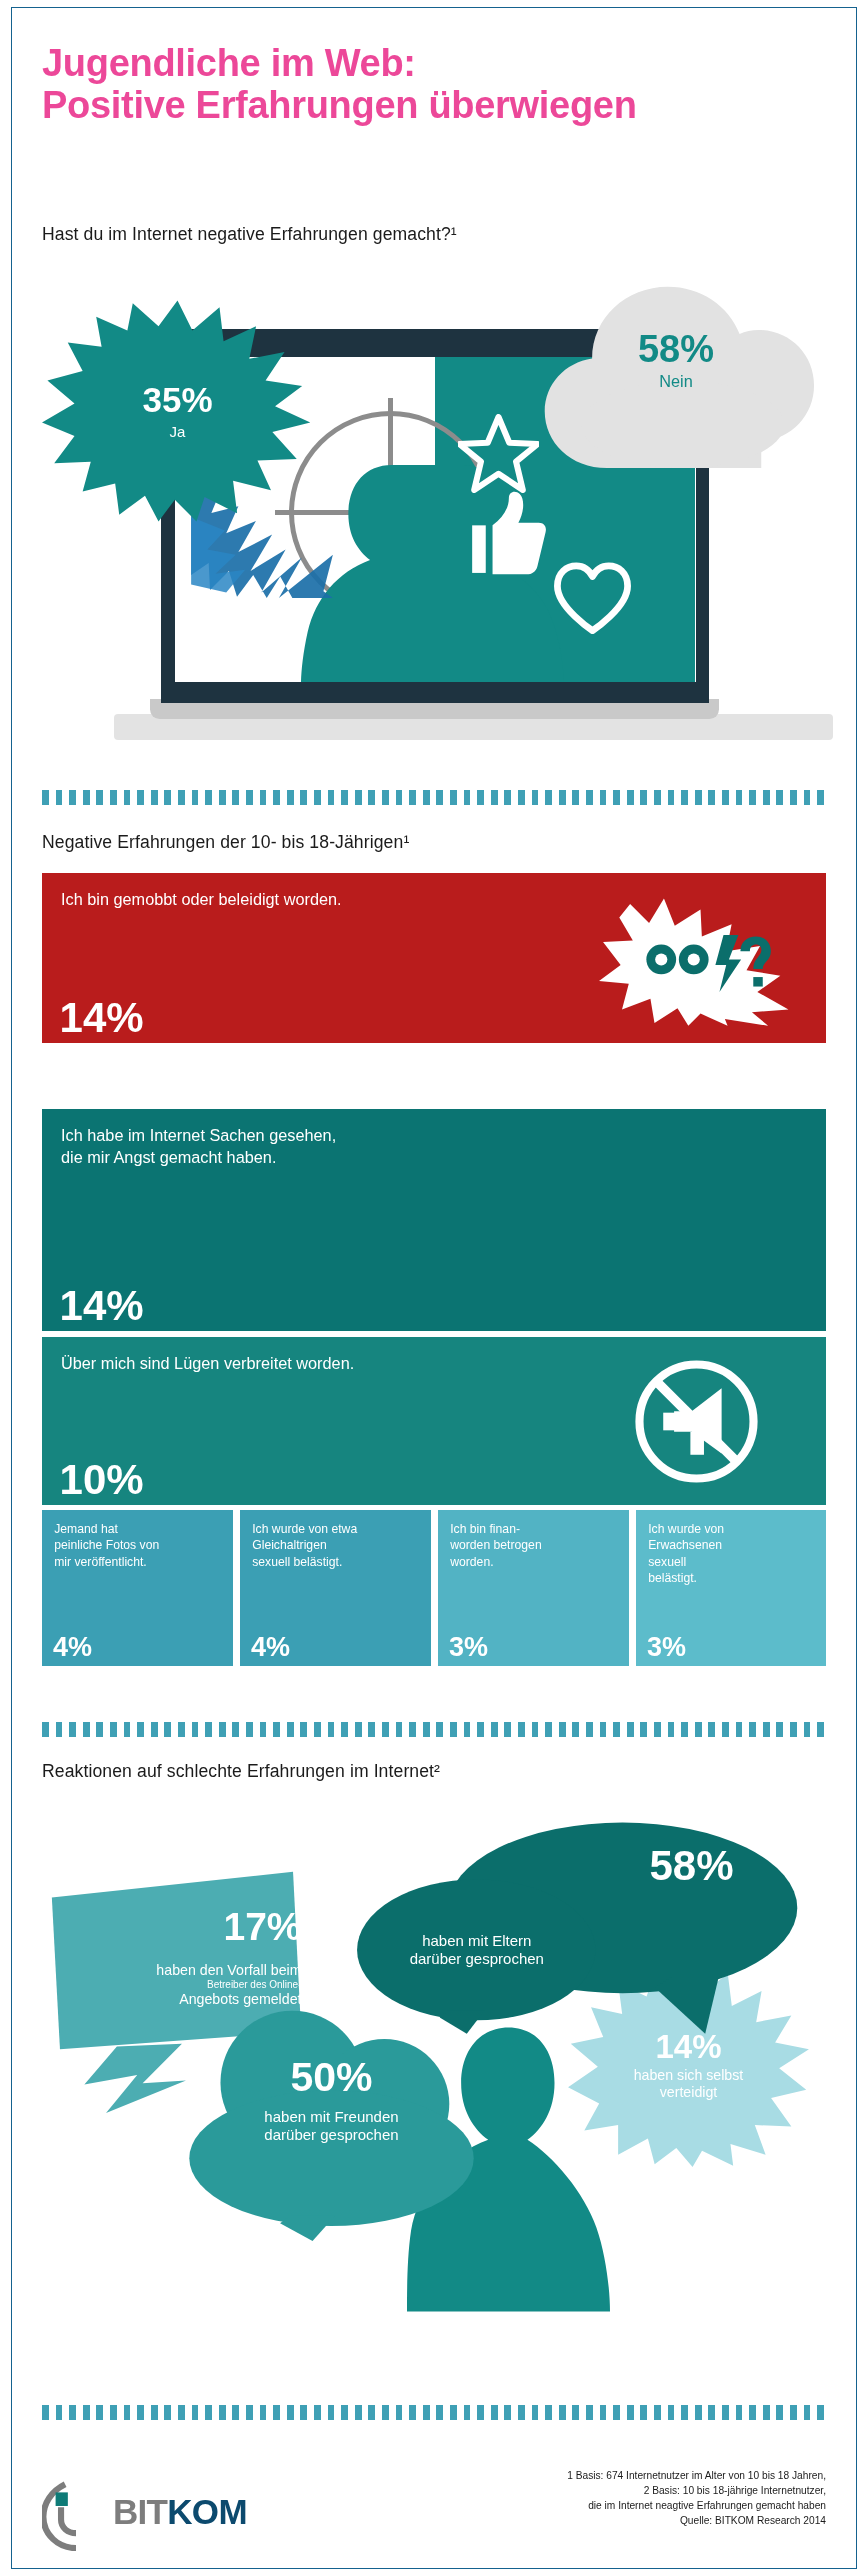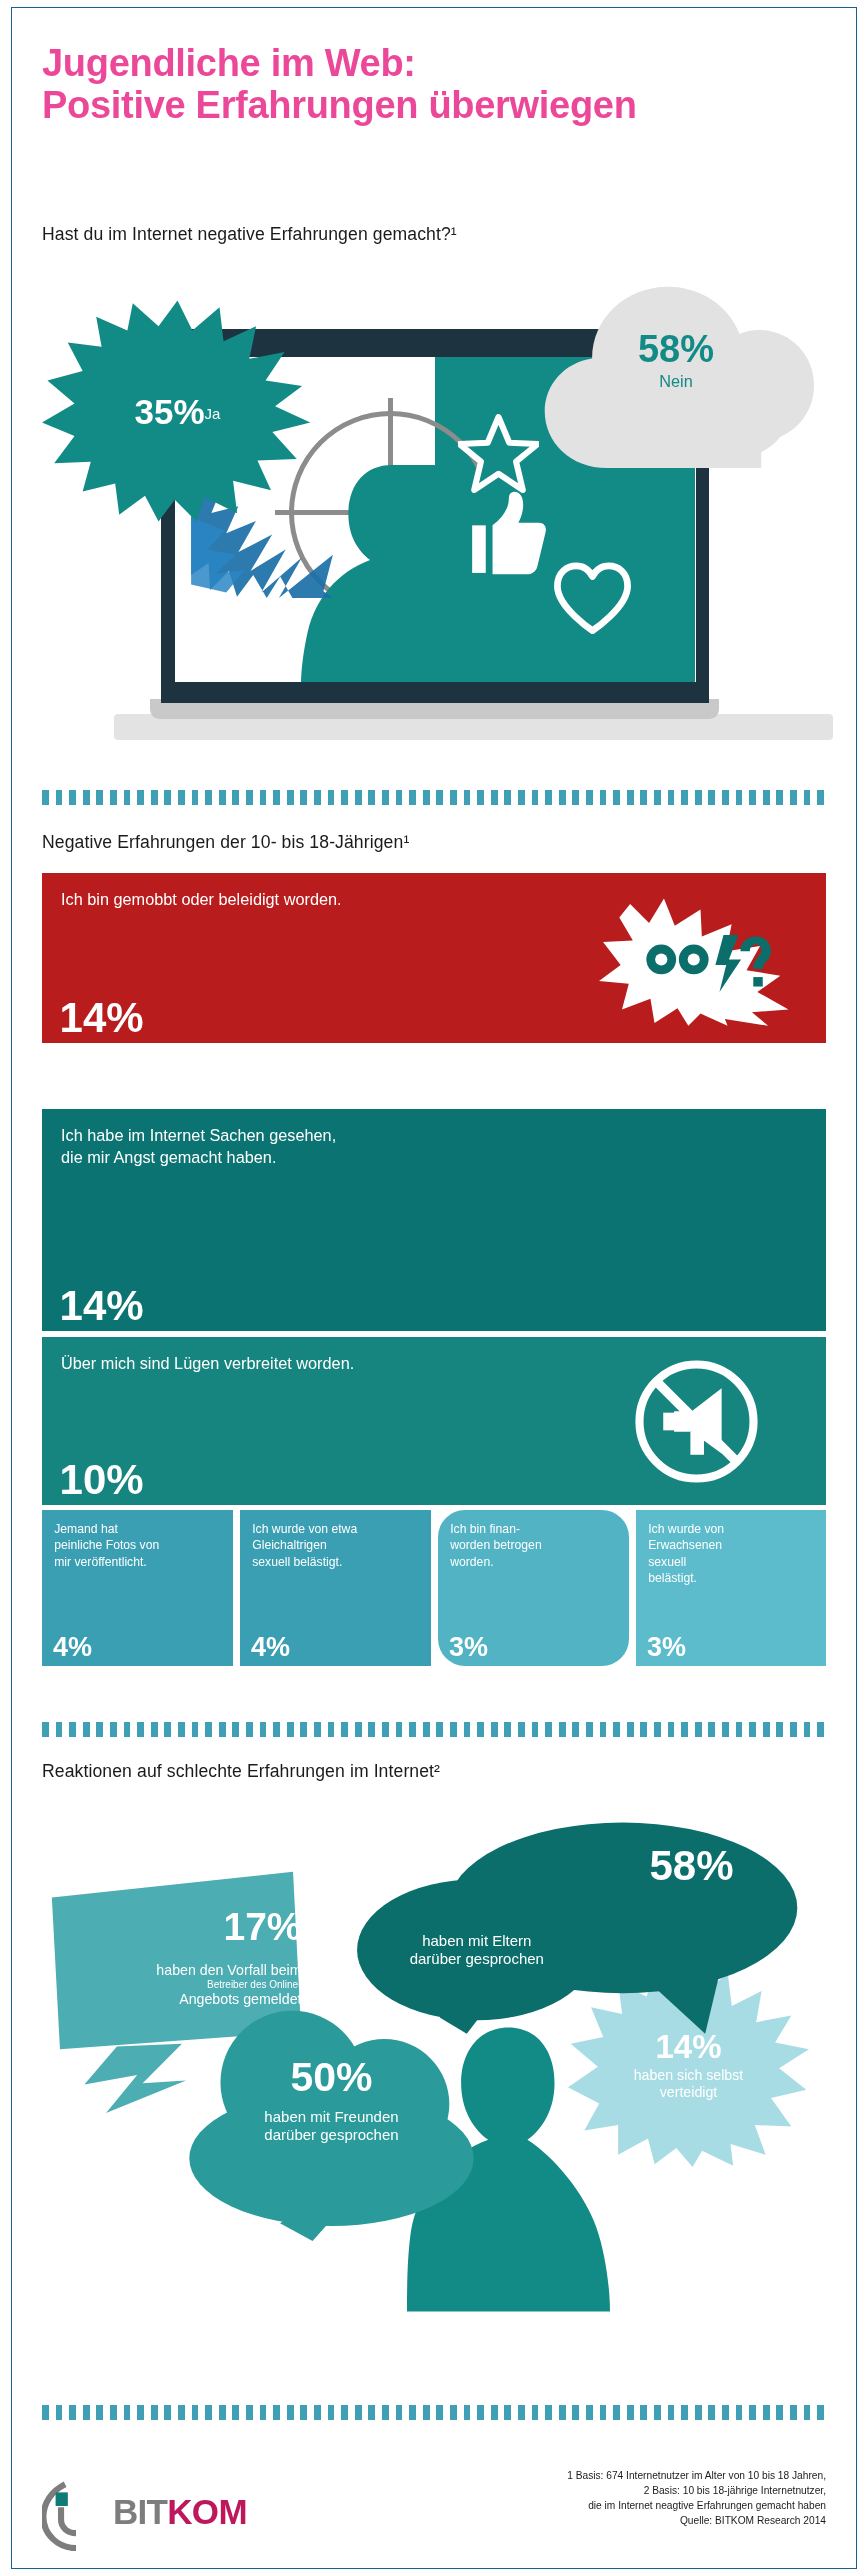--- a/index.html
+++ b/index.html
@@ -21,21 +21,21 @@
   .cam{position:absolute;left:431px;top:83px;width:8.1px;height:8.1px;border-radius:50%;background:#4c5f6b;}
   .scr-right{position:absolute;left:260px;top:0;width:260px;height:325px;background:#128a86;}
   .head-dark{position:absolute;left:115px;top:108px;width:285px;height:224px;}
   .head-dark svg{display:block;}
   .crosshair{position:absolute;left:114px;top:54px;width:203px;height:203px;border:5.4px solid #8c8c8c;border-radius:50%;box-sizing:border-box;}
   .ch-h{position:absolute;left:100px;top:153px;width:230px;height:5.4px;background:#8c8c8c;}
   .ch-v{position:absolute;left:213px;top:41px;width:5.4px;height:230px;background:#8c8c8c;}
   .glass-crack{position:absolute;left:16.3px;top:133px;width:142px;height:108px;}
 
   .burst{position:absolute;}
-  .burst .lbl{position:absolute;inset:0;display:flex;flex-direction:row;align-items:center;justify-content:center;color:#fff;}
+  .burst .lbl{position:absolute;inset:0;display:flex;flex-direction:column;align-items:center;justify-content:center;color:#fff;}
   .burst .pct{font-size:35px;font-weight:bold;line-height:1;}
   .burst .sub{font-size:15px;margin-top:5.4px;}
 
   .cloud{position:absolute;}
   .cloud .lbl{position:absolute;inset:0;display:flex;flex-direction:column;align-items:center;justify-content:center;}
   .cloud .pct{font-size:38px;font-weight:bold;color:#128a86;line-height:1;}
   .cloud .sub{font-size:16.3px;color:#128a86;margin-top:4.1px;}
 
   .star-ic,.thumb-ic,.heart-ic{position:absolute;}
 
@@ -56,21 +56,21 @@
   .scene3{position:absolute;left:0;top:1803px;width:868px;height:542px;}
   .bub{position:absolute;color:#fff;text-align:center;}
   .bub .pct{font-weight:bold;line-height:1;}
   .bub .sub{line-height:1.2;}
 
   
   .src{position:absolute;right:42px;top:2468px;width:434px;text-align:right;font-size:10.2px;line-height:15px;color:#1b1b1b;}
   .logo{position:absolute;left:42px;top:2476px;width:285px;height:75px;}
   .logo .word{position:absolute;left:71px;top:16.3px;font-size:35px;font-weight:bold;letter-spacing:-0.7px;}
   .logo .bit{color:#7d7d7d;}
-  .logo .kom{color:#be185d;margin-top:16px;}
+  .logo .kom{color:#0c4a6e;margin-top:16px;}
 </style>
 </head>
 <body>
 
 <div class="page">
   <div class="frame"></div>
 
   <div class="title">
     <span>Jugendliche im Web:</span>
     <span class="l2">Positive Erfahrungen überwiegen</span>
@@ -210,21 +210,21 @@
     <div class="v">4%</div>
   </div>
   <div class="tile" style="left:240px;top:1510px;width:191px;height:156px;background:#3b9fb4;">
     <div class="q">
         <div>Ich wurde von etwa</div>
         <div>Gleichaltrigen</div>
         <div>sexuell belästigt.</div>
       </div>
     <div class="v">4%</div>
   </div>
-  <div class="tile" style="left:438px;top:1510px;width:191px;height:156px;background:#52b3c4;border-radius:27px;">
+  <div class="tile" style="left:438px;top:1510px;width:191px;height:156px;background:#52b3c4;">
     <div class="q">
         <div>Ich bin finan-</div>
         <div>worden betrogen</div>
         <div>worden.</div>
       </div>
     <div class="v">3%</div>
   </div>
   <div class="tile" style="left:636px;top:1510px;width:190px;height:156px;background:#5cbccb;">
     <div class="q">
         <div>Ich wurde von</div>

